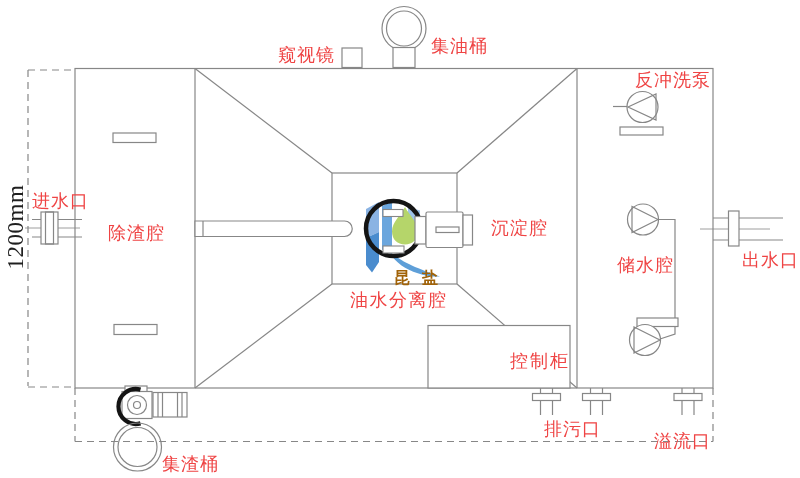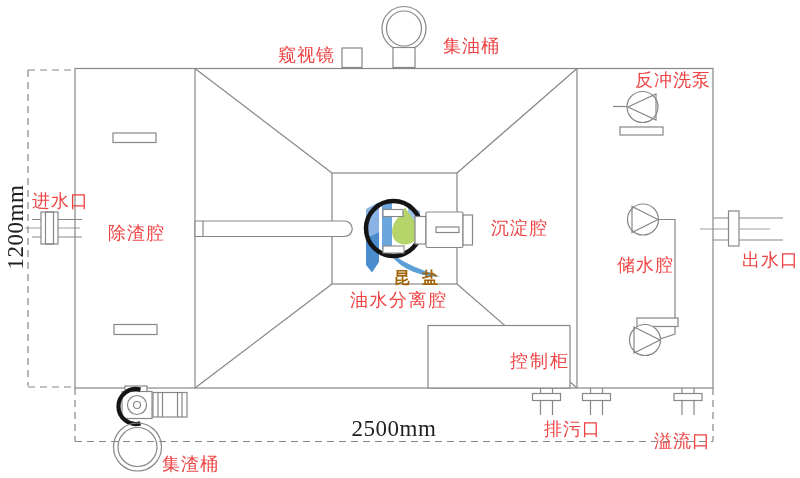--- a/index.html
+++ b/index.html
@@ -153,30 +153,29 @@
       <rect x="436" y="227" width="23" height="5.5" fill="#fff"></rect>
     </g>
 
     <g stroke="#878787" stroke-width="1.1">
       <rect x="383" y="209.5" width="20" height="7" fill="#fff"></rect>
       <rect x="383" y="246" width="21" height="7" fill="#fff"></rect>
     </g>
   </svg>
 
   <div class="lbl" style="left:278px;top:46px">窥视镜</div>
-  <div class="lbl" style="left:443px;top:37px">集油桶</div>
+  <div class="lbl" style="left:431px;top:37px">集油桶</div>
   <div class="lbl" style="left:635px;top:71px">反冲洗泵</div>
   <div class="lbl" style="left:32px;top:192px">进水口</div>
   <div class="lbl" style="left:108px;top:224px">除渣腔</div>
   <div class="lbl" style="left:491px;top:219px">沉淀腔</div>
   <div class="lbl" style="left:617px;top:256px">储水腔</div>
   <div class="lbl" style="left:742px;top:251px">出水口</div>
   <div class="lbl lbl-sep" style="left:350px;top:291px">油水分离腔</div>
   <div class="lbl lbl-cab" style="left:428px;top:352px">控制柜</div>
   <div class="lbl" style="left:544px;top:420px">排污口</div>
   <div class="lbl" style="left:654px;top:432px">溢流口</div>
   <div class="lbl" style="left:162px;top:455px">集渣桶</div>
 
-  <div class="dim dim-w">2500mm</div>
   <div class="dim dim-h">1200mm</div>
 
   <div class="brand">昆盐</div>
 </div>
 
 </body></html>

